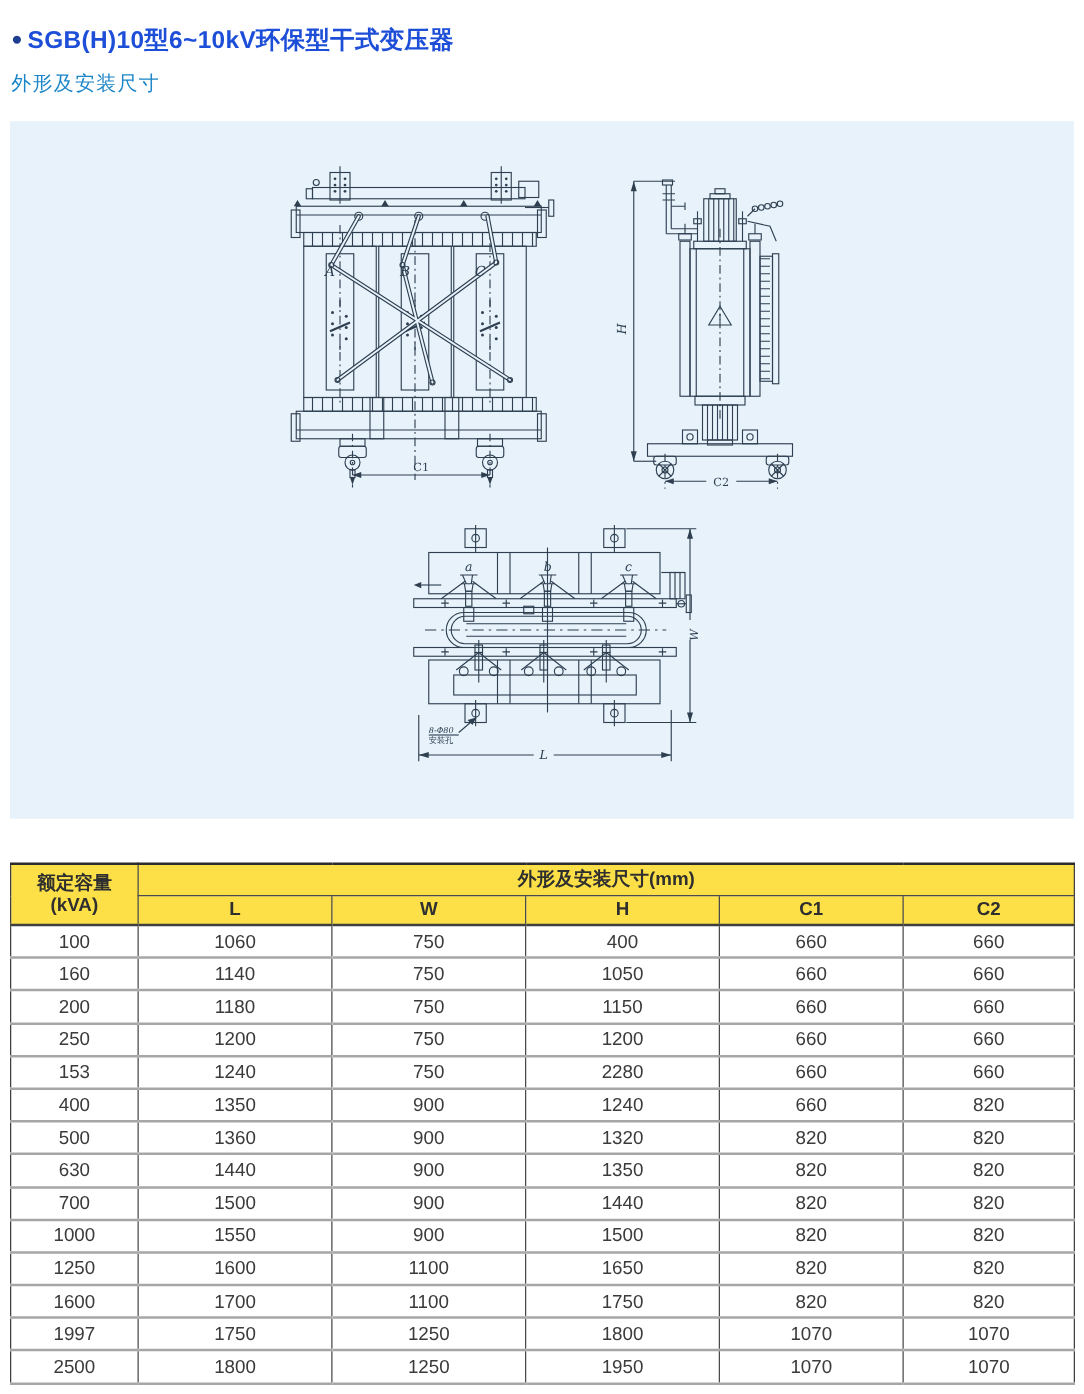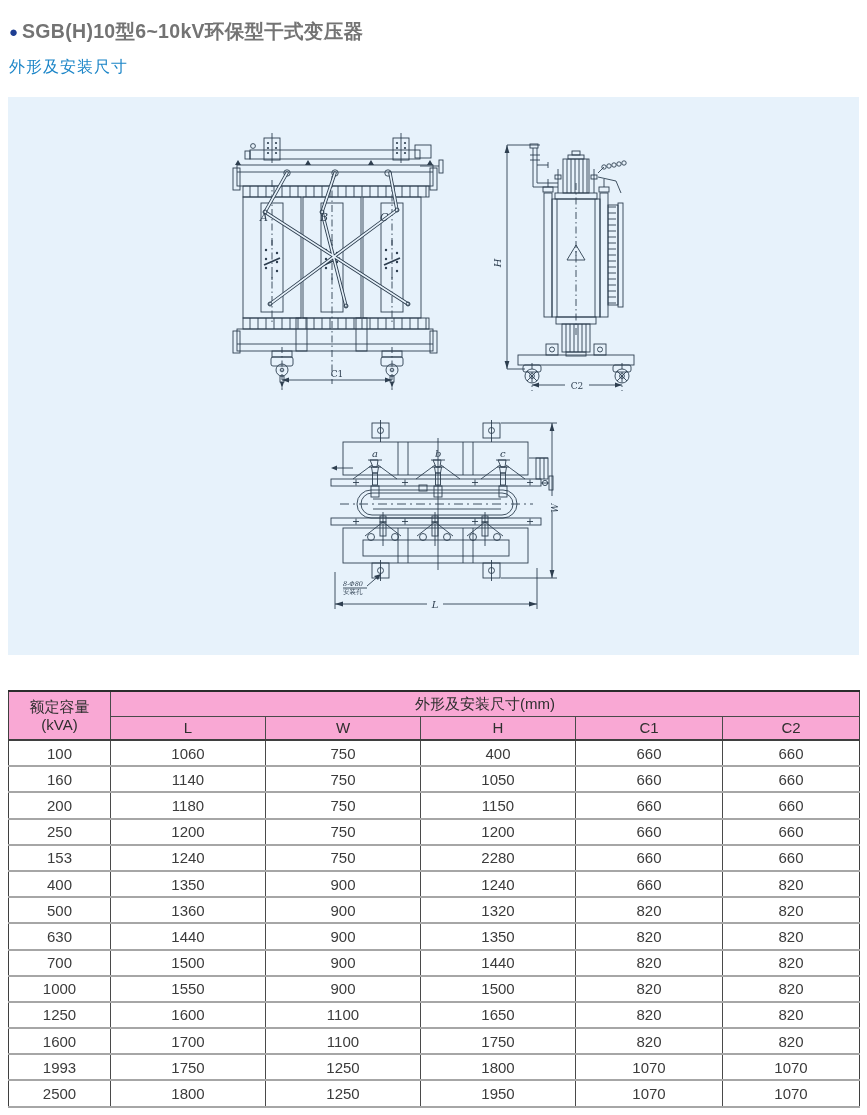--- a/index.html
+++ b/index.html
@@ -3,37 +3,37 @@
 <meta charset="utf-8">
 <style>
   html,body{margin:0;padding:0;}
   body{
     width:867px;height:1115px;position:relative;background:#ffffff;
     font-family:"Liberation Sans",sans-serif;overflow:hidden;
   }
   
   .title-row{position:absolute;left:9px;top:18px;display:flex;align-items:center;}
   .bullet{color:#1e3e92;font-size:15px;margin-right:4px;line-height:1;}
-  .doc-title{font-size:19.5px;font-weight:bold;color:#737373;letter-spacing:.3px;}
+  .doc-title{font-size:19.5px;font-weight:bold;color:#1d4ed8;letter-spacing:.3px;}
   .section-title{position:absolute;left:9px;top:57px;font-size:16px;color:#1d86c8;letter-spacing:1px;}
   
   .panel{position:absolute;left:8px;top:97px;width:851px;height:558px;background:#e7f2fb;}
   .panel svg{position:absolute;overflow:visible;}
   #front-view{left:204px;top:35px;}
   #side-view{left:472px;top:36px;}
   #top-view{left:307px;top:323px;}
   svg text{font-family:"DejaVu Serif",serif;fill:#2e3f50;stroke:none;}
   
   .dim-table{
     position:absolute;left:8px;top:690px;width:851px;
     border-collapse:collapse;table-layout:fixed;
     font-size:15px;color:#3b3b3b;
   }
   .dim-table th{
-    background:#f9a8d4;font-weight:normal;color:#2f2f2f;
+    background:#fde047;font-weight:bold;color:#2f2f2f;
     border-left:1px solid #4a4a4a;border-right:1px solid #4a4a4a;
     padding:0;line-height:1.15;
   }
   .dim-table .h1 th{height:24px;border-bottom:1px solid #4a4a4a;}
   .dim-table .h2 th{height:22px;border-bottom:2px solid #3f3f3f;}
   .dim-table th.cap{border-bottom:2px solid #3f3f3f;font-size:15px;}
   .dim-table td{
     text-align:center;height:24.2px;
     border-left:1px solid #4a4a4a;border-right:1px solid #4a4a4a;
     border-bottom:2px solid #a6a6a6;
@@ -486,21 +486,21 @@
       <tr>
         <td>1600</td>
         <td>1700</td>
         <td>1100</td>
         <td>1750</td>
         <td>820</td>
         <td>820</td>
       </tr>
 
       <tr>
-        <td>1993</td>
+        <td>1997</td>
         <td>1750</td>
         <td>1250</td>
         <td>1800</td>
         <td>1070</td>
         <td>1070</td>
       </tr>
 
       <tr>
         <td>2500</td>
         <td>1800</td>

